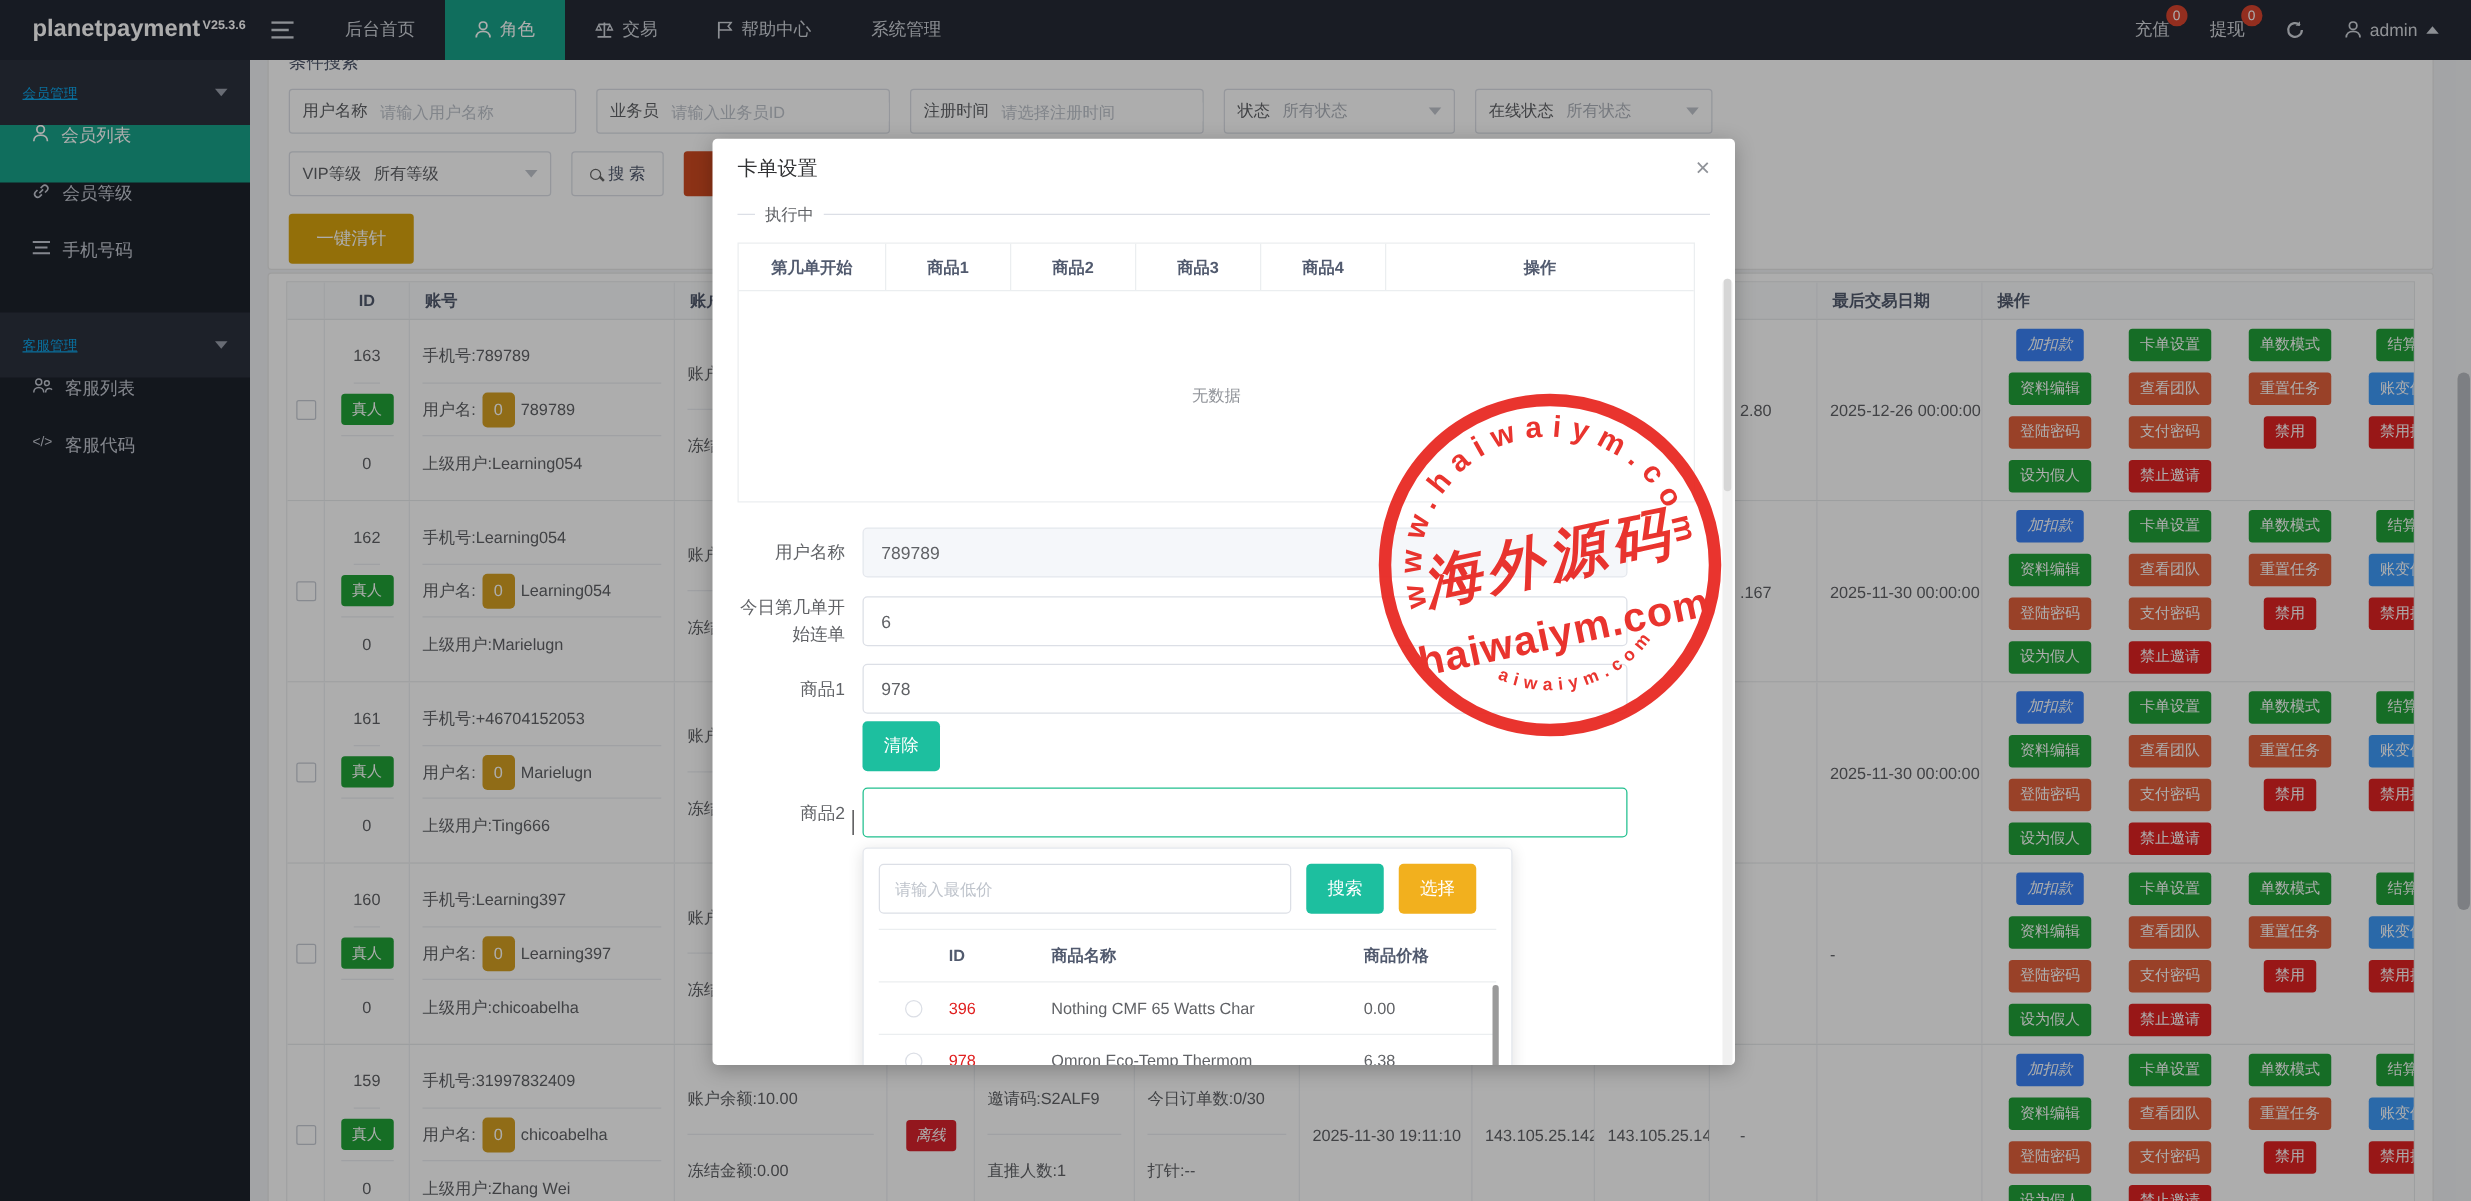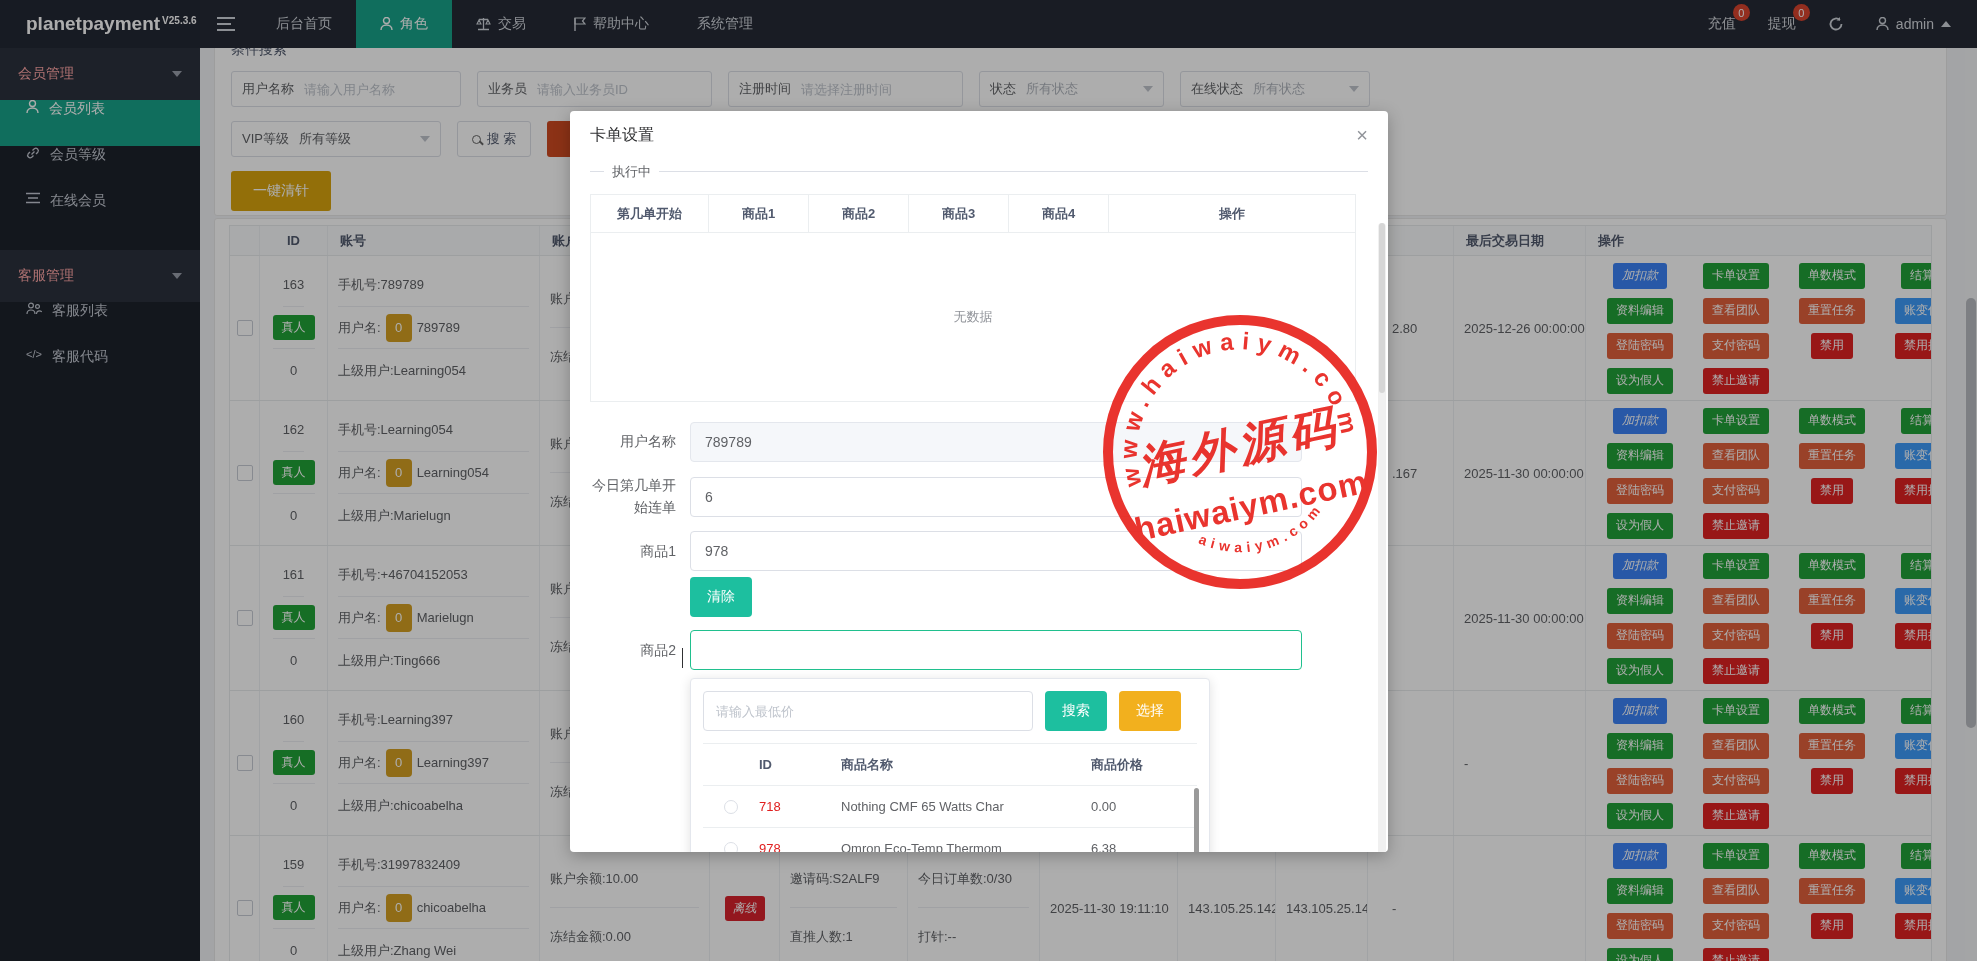--- a/index.html
+++ b/index.html
@@ -18,22 +18,22 @@
   .nav-item.active { background:#18a389; color:#fff; }
   .nav-right { margin-left:auto; display:flex; align-items:center; }
   .nav-chip { position:relative; padding:0 16px; font-size:14px; color:#d5d8de; height:48px; display:flex; align-items:center; cursor:pointer;}
   .nav-badge { position:absolute; top:4px; right:2px; min-width:17px; height:17px; border-radius:9px;
     background:#d9442f; color:#fff; font-size:11px; display:flex; align-items:center; justify-content:center; padding:0 4px;}
   .icon-svg { display:block; }
   .chev-up { width:0; height:0; border-left:5px solid transparent; border-right:5px solid transparent; border-bottom:6px solid #cfd3da; margin-left:7px;}
 
   
   .sidebar { position:absolute; left:0; top:48px; width:200px; bottom:0; background:#1d222c; z-index:40; }
-  .side-group { height:52px; background:#2c313d; color:#fca5a5; font-size:14px; display:flex; align-items:center;
-    padding:0 18px; justify-content:space-between; cursor:pointer;}
+  .side-group { height:52px; background:#2c313d; color:#0ea5e9; font-size:11px; display:flex; align-items:center;
+    padding:0 18px; justify-content:space-between; cursor:pointer;text-decoration:underline;}
   .side-item { height:46px; display:flex; gap:10px; padding-left:26px; color:#c3c8d1; font-size:14px; cursor:pointer;}
   .side-item.active { background:#18a389; color:#fff; }
   .side-gap { height:12px; }
   .chev-down { width:0; height:0; border-left:5px solid transparent; border-right:5px solid transparent; border-top:6px solid #9aa0ab;}
 
   
   .main { position:absolute; left:200px; top:0; right:0; bottom:0; }
   .card { position:absolute; background:#fff; border:1px solid #e8e8e8; border-radius:3px; }
   .filter-card { left:14px; top:30px; right:30px; height:186px; padding:10px 16px; }
   .filter-title { font-size:14px; color:#515a6e; margin-bottom:12px; }
@@ -226,21 +226,21 @@
     <div class="side-item">
       <svg class="icon-svg" width="14" height="14" viewBox="0 0 14 14">
           <path d="M5.5 8.5l3-3M4 6l-1.8 1.8a2.5 2.5 0 0 0 3.5 3.5L7.5 9.5M10 8l1.8-1.8a2.5 2.5 0 0 0-3.5-3.5L6.5 4.5" fill="none" stroke="#c3c8d1" stroke-width="1.3"></path>
         </svg>
       <span>会员等级</span>
     </div>
     <div class="side-item">
       <svg class="icon-svg" width="14" height="12" viewBox="0 0 14 12">
           <path d="M0 1.5h14M2 6h10M0 10.5h14" stroke="#c3c8d1" stroke-width="1.6"></path>
         </svg>
-      <span>在线会员</span>
+      <span>手机号码</span>
     </div>
     <div class="side-gap"></div>
     <div class="side-group">
       <span>客服管理</span>
       <span class="chev-down"></span>
     </div>
     <div class="side-item">
       <svg class="icon-svg" width="16" height="13" viewBox="0 0 16 13">
           <circle cx="5" cy="3.5" r="2.4" fill="none" stroke="#c3c8d1" stroke-width="1.2"></circle>
           <circle cx="11.5" cy="4.5" r="1.9" fill="none" stroke="#c3c8d1" stroke-width="1.2"></circle>
@@ -670,21 +670,21 @@
               <div class="pc0"></div>
               <div class="pc1">ID</div>
               <div class="pc2">商品名称</div>
               <div class="pc3">商品价格</div>
             </div>
             <div id="plist">
   <div class="prow">
     <div class="pc0">
                     <span class="radio"></span>
                   </div>
-    <div class="pc1 pid">718</div>
+    <div class="pc1 pid">396</div>
     <div class="pc2">Nothing CMF 65 Watts Char</div>
     <div class="pc3">0.00</div>
   </div>
 
   <div class="prow">
     <div class="pc0">
                     <span class="radio"></span>
                   </div>
     <div class="pc1 pid">978</div>
     <div class="pc2">Omron Eco-Temp Thermom</div>

